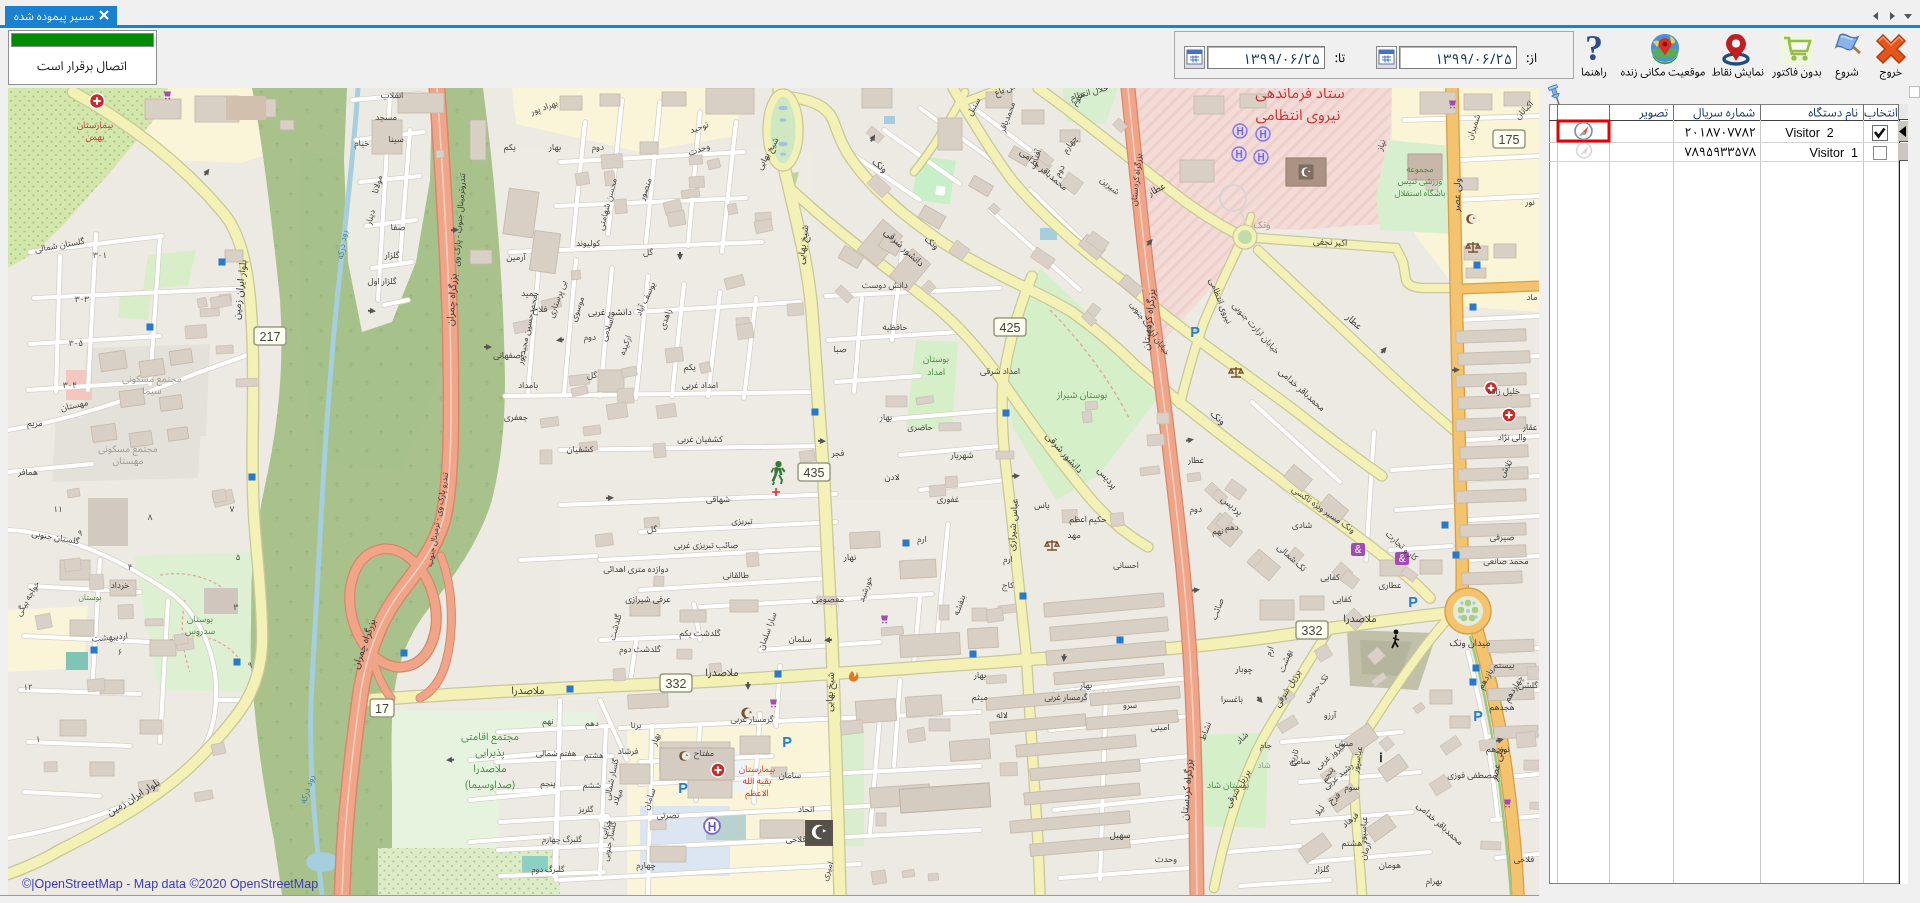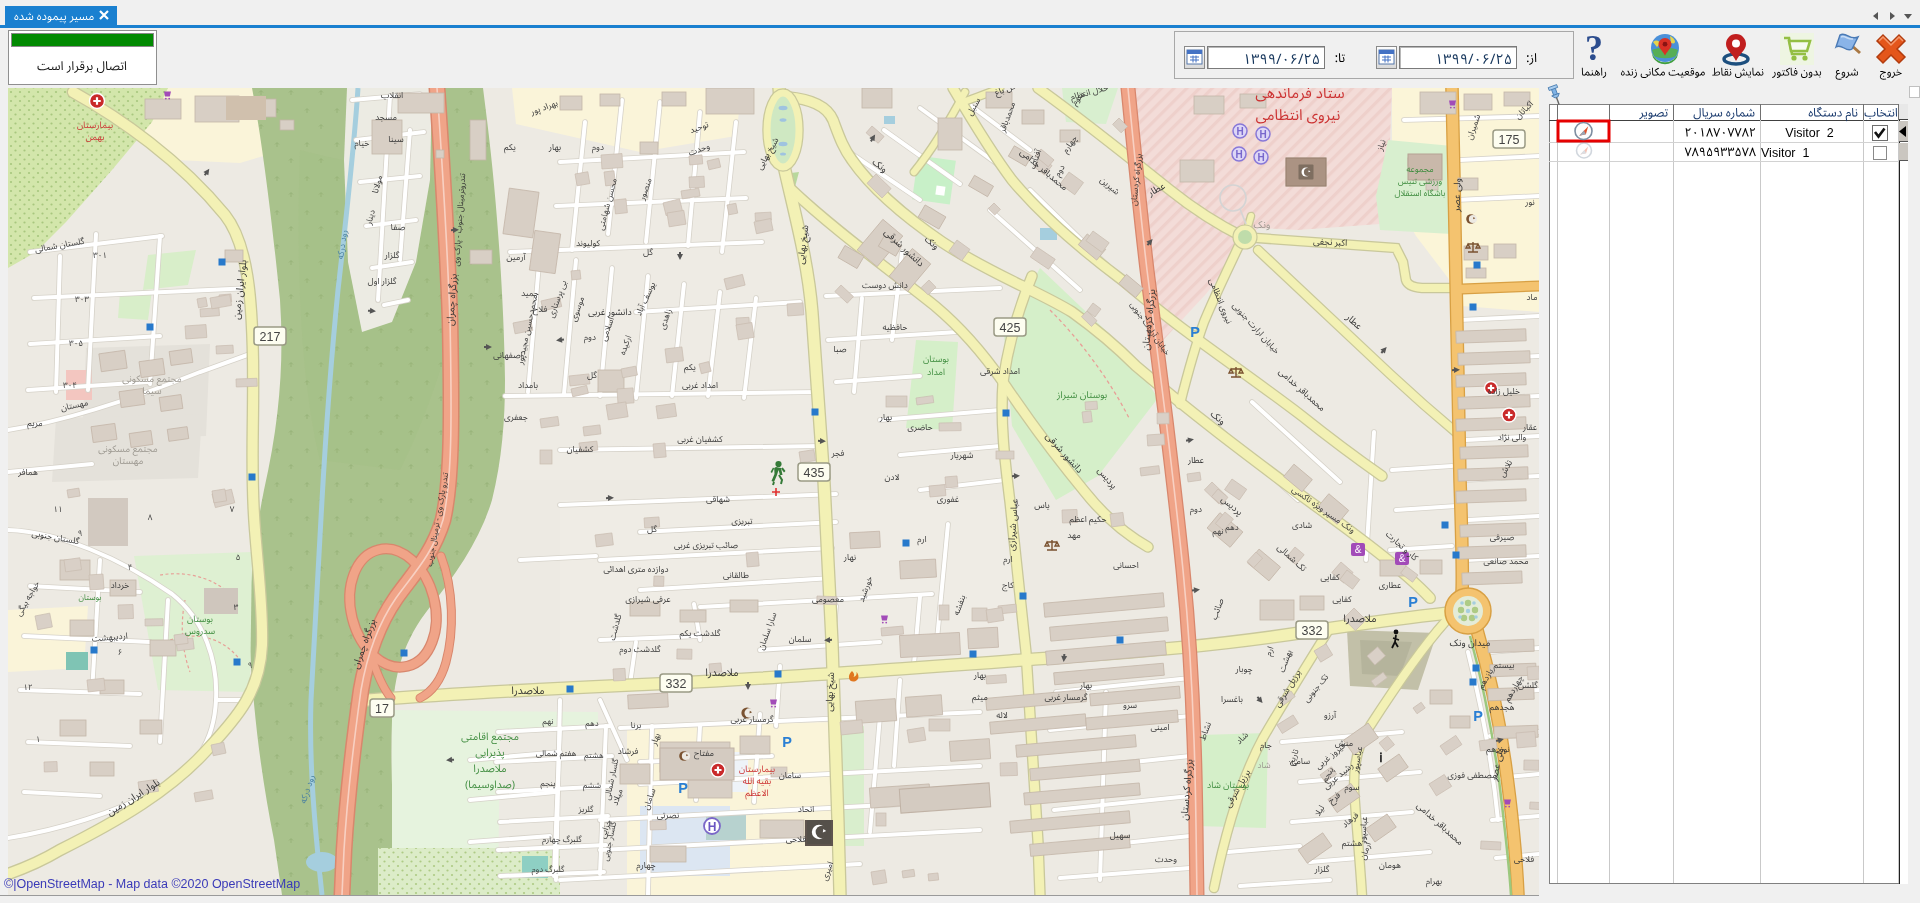--- a/index.html
+++ b/index.html
@@ -3156,22 +3156,22 @@
 <div class="abs" style="left:1549px;top:161px;width:350px;height:1px;background:#d2d2d2"></div>
 <div class="abs" style="left:1899px;top:104px;width:9px;height:780px;background:#fff;border-left:1px solid #202020"></div>
 <div class="abs" style="left:1899px;top:104px;width:9px;height:16px;background:#e8e8e8;border-bottom:1px solid #404040"></div>
 <div class="abs" style="left:1899px;top:121px;width:9px;height:21px;background:#cac6c0;border-bottom:1px solid #555"></div>
 <div class="abs" style="left:1899px;top:143px;width:9px;height:18px;background:#cac6c0;border-bottom:1px solid #555"></div>
 <div class="abs" style="left:1909px;top:86px;width:11px;height:12px;background:#fff;border:1px solid #c0c0c0"></div>
 <div class="abs" style="left:1549px;top:884px;width:371px;height:19px;background:#f0f0f0"></div>
 <div class="abs" style="left:1872px;top:125px;width:16px;height:16px;background:#fff;border:1px solid #6e6e6e"></div>
 <div class="abs" style="left:1873px;top:146px;width:14px;height:14px;background:#fff;border:1px solid #8a8a8a"></div>
 <div class="abs" style="left:1761px;top:124px;width:97px;height:18px;font-size:12.5px;color:#000;text-align:center;line-height:18px">Visitor&nbsp;&nbsp;2</div>
-<div class="abs" style="left:1761px;top:145px;width:97px;height:16px;font-size:12.5px;color:#000;text-align:left;line-height:16px">Visitor&nbsp;&nbsp;1</div>
-<div class="abs" style="left:4px;top:877px;font-size:12.5px;color:#3a3ab8;z-index:5">©|OpenStreetMap - Map data ©2020 OpenStreetMap</div>
+<div class="abs" style="left:1761px;top:145px;width:97px;height:16px;font-size:12.5px;color:#000;text-align:right;line-height:16px">Visitor&nbsp;&nbsp;1</div>
+<div class="abs" style="left:22px;top:877px;font-size:12.5px;color:#3a3ab8;z-index:5">©|OpenStreetMap - Map data ©2020 OpenStreetMap</div>
 <svg class="abs" style="left:0;top:0;z-index:10" width="1920" height="903" viewBox="0 0 1920 903">
     <g transform="translate(14.0,20.0) scale(0.1150)" fill="#ffffff">
       <use href="#qfee3" x="646"></use>
       <use href="#qfeb4" x="561"></use>
       <use href="#qfbff" x="524"></use>
       <use href="#qfeae" x="485"></use>
       <use href="#qfb58" x="429"></use>
       <use href="#qfbff" x="391"></use>
       <use href="#qfee4" x="334"></use>
       <use href="#qfeee" x="286"></use>

